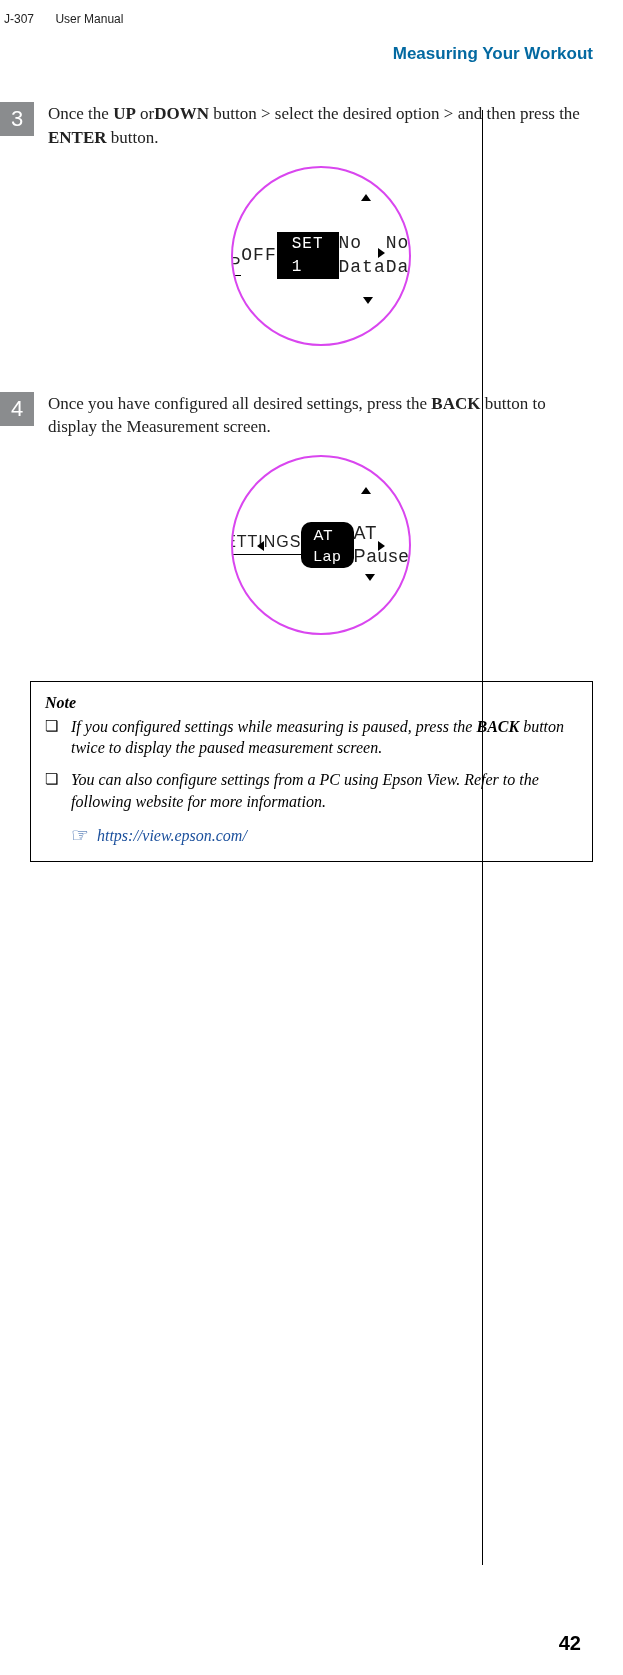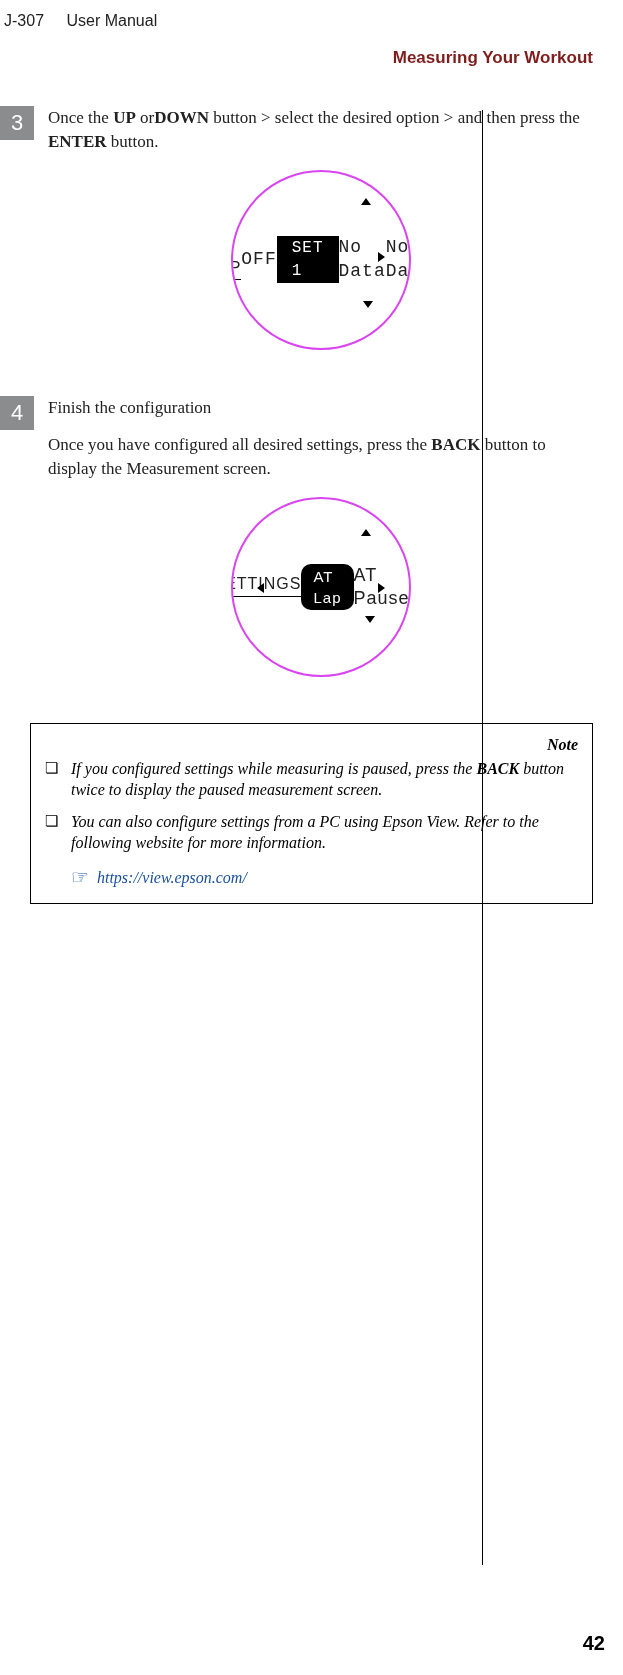--- a/index.html
+++ b/index.html
@@ -6,34 +6,34 @@
   body {
     width: 623px;
     height: 1675px;
     font-family: Georgia, 'Times New Roman', serif;
     color: #000;
     background: #fff;
     position: relative;
   }
   .header-top {
     padding: 12px 0 8px 4px;
-    font-size: 16px;
+    font-size: 12px;
     font-family: Arial, sans-serif;
     color: #222;
   }
   .header-top .manual-label {
     margin-left: 18px;
   }
   .breadcrumb {
     font-family: Arial, sans-serif;
     font-weight: bold;
     font-size: 17px;
     text-align: right;
     padding: 10px 30px 20px 0;
-    color: #7f1d1d;
+    color: #0369a1;
   }
   .content {
     display: flex;
     padding: 18px 30px 0 0;
   }
   .steps-col {
     flex: 1;
     padding-left: 0;
   }
   .step {
@@ -133,21 +133,20 @@
     border: 1.5px solid #000;
     padding: 10px 14px 12px 14px;
     margin: 4px 0 0 30px;
     font-size: 16px;
     line-height: 1.35;
   }
   .note-title {
     font-weight: bold;
     font-style: italic;
     margin-bottom: 2px;
-    text-align: right;
   }
   .note-item {
     display: flex;
     margin-bottom: 10px;
     font-style: italic;
   }
   .note-bullet {
     width: 26px;
     min-width: 26px;
     font-style: normal;
@@ -174,21 +173,21 @@
     position: absolute;
     top: 110px;
     bottom: 110px;
     right: 140px;
     width: 1px;
     background: #000;
   }
   .page-num {
     position: absolute;
     bottom: 20px;
-    right: 18px;
+    right: 42px;
     font-family: Arial, sans-serif;
     font-weight: bold;
     font-size: 20px;
   }
   .at-lap-pill {
     background:#000;
     color:#fff;
     padding:2px 12px;
     border-radius:10px;
     font-family: Arial, sans-serif;
@@ -226,21 +225,20 @@
           <div class="tri tri-up"></div>
           <div class="tri tri-right"></div>
           <div class="tri tri-down"></div>
         </div>
       </div>
     </div>
 
     <div class="step">
       <div class="step-num">4</div>
       <div class="step-body">
-        <div class="step-title">Finish the configuration</div>
         <div class="step-desc">
           <span>Once you have configured all desired settings, press the </span><span class="bold">BACK</span><span> button to display the Measurement screen.</span>
         </div>
         <div class="device-screen screen2">
           <div class="screen-title">SETTINGS</div>
           <div style="height:8px"></div>
           <div class="at-lap-pill">AT Lap</div>
           <div class="screen-line" style="font-family:Arial,sans-serif;">AT Pause</div>
           <div class="screen-bottom">ON</div>
           <div class="tri tri-up"></div>

